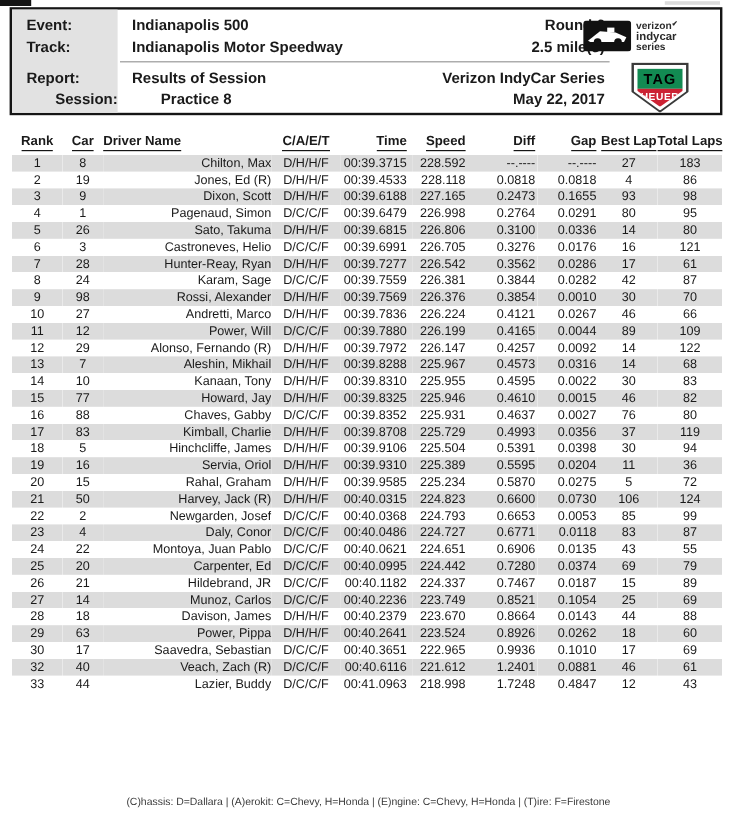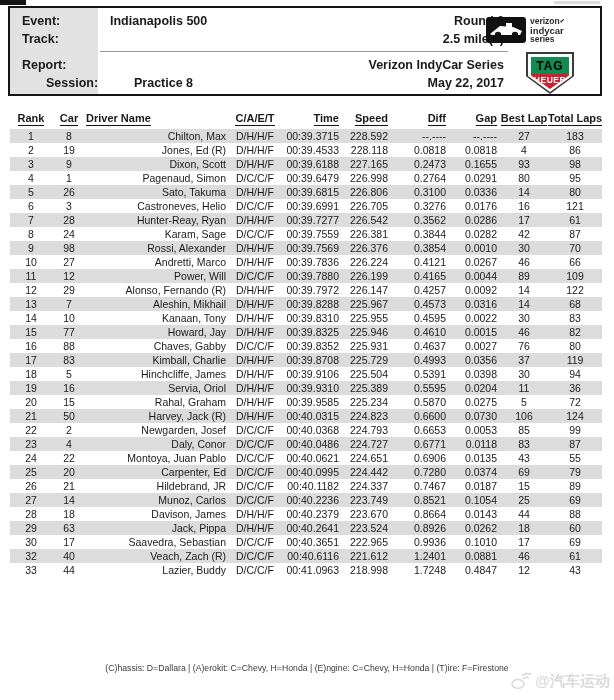--- a/index.html
+++ b/index.html
@@ -71,24 +71,26 @@
     <div class="labels-bg"></div>
     <div class="hsep"></div>
 
     <div class="hrow r0">
       <span class="hlabel">Event:</span>
       <span class="hvalue">Indianapolis 500</span>
       <span class="hright">Round 6</span>
     </div>
     <div class="hrow r1">
       <span class="hlabel">Track:</span>
+      <span class="hvalue">Indianapolis Motor Speedway</span>
       <span class="hright">2.5 mile(s)</span>
     </div>
     <div class="hrow r2">
       <span class="hlabel">Report:</span>
+      <span class="hvalue">Results of Session</span>
       <span class="hright">Verizon IndyCar Series</span>
     </div>
     <div class="hrow r3">
       <span class="hlabel">Session:</span>
       <span class="hvalue">Practice 8</span>
       <span class="hright">May 22, 2017</span>
     </div>
 
     <div class="indycar-logo">
       <svg class="ic-car" width="40" height="26" viewBox="0 0 40 26">
@@ -475,21 +477,21 @@
           <td class="r col4">00:40.2379</td>
           <td class="r col5">223.670</td>
           <td class="r col6">0.8664</td>
           <td class="r col7">0.0143</td>
           <td class="c col8">44</td>
           <td class="c col9">88</td>
         </tr>
         <tr>
           <td class="c col0">29</td>
           <td class="c col1">63</td>
-          <td class="l col2">Jack, Pippa</td>
+          <td class="l col2">Power, Pippa</td>
           <td class="c col3">D/H/H/F</td>
           <td class="r col4">00:40.2641</td>
           <td class="r col5">223.524</td>
           <td class="r col6">0.8926</td>
           <td class="r col7">0.0262</td>
           <td class="c col8">18</td>
           <td class="c col9">60</td>
         </tr>
         <tr>
           <td class="c col0">30</td>
@@ -526,22 +528,14 @@
           <td class="r col7">0.4847</td>
           <td class="c col8">12</td>
           <td class="c col9">43</td>
         </tr>
       </tbody>
   </table>
 
 
   <div class="legend">(C)hassis: D=Dallara | (A)erokit: C=Chevy, H=Honda | (E)ngine: C=Chevy, H=Honda | (T)ire: F=Firestone</div>
 
-  <div class="watermark">
-    <svg width="22" height="17" viewBox="0 0 22 17" fill="none" stroke="#dadada" stroke-width="1.6">
-      <ellipse cx="8" cy="11" rx="6" ry="4.5"></ellipse>
-      <path d="M13 6 q3 -3 6 -1"></path>
-      <path d="M12 3 q4.5 -4 9 -1.2"></path>
-    </svg>
-    <span>@汽车运动</span>
-  </div>
 
 </div>
 
 </body></html>

